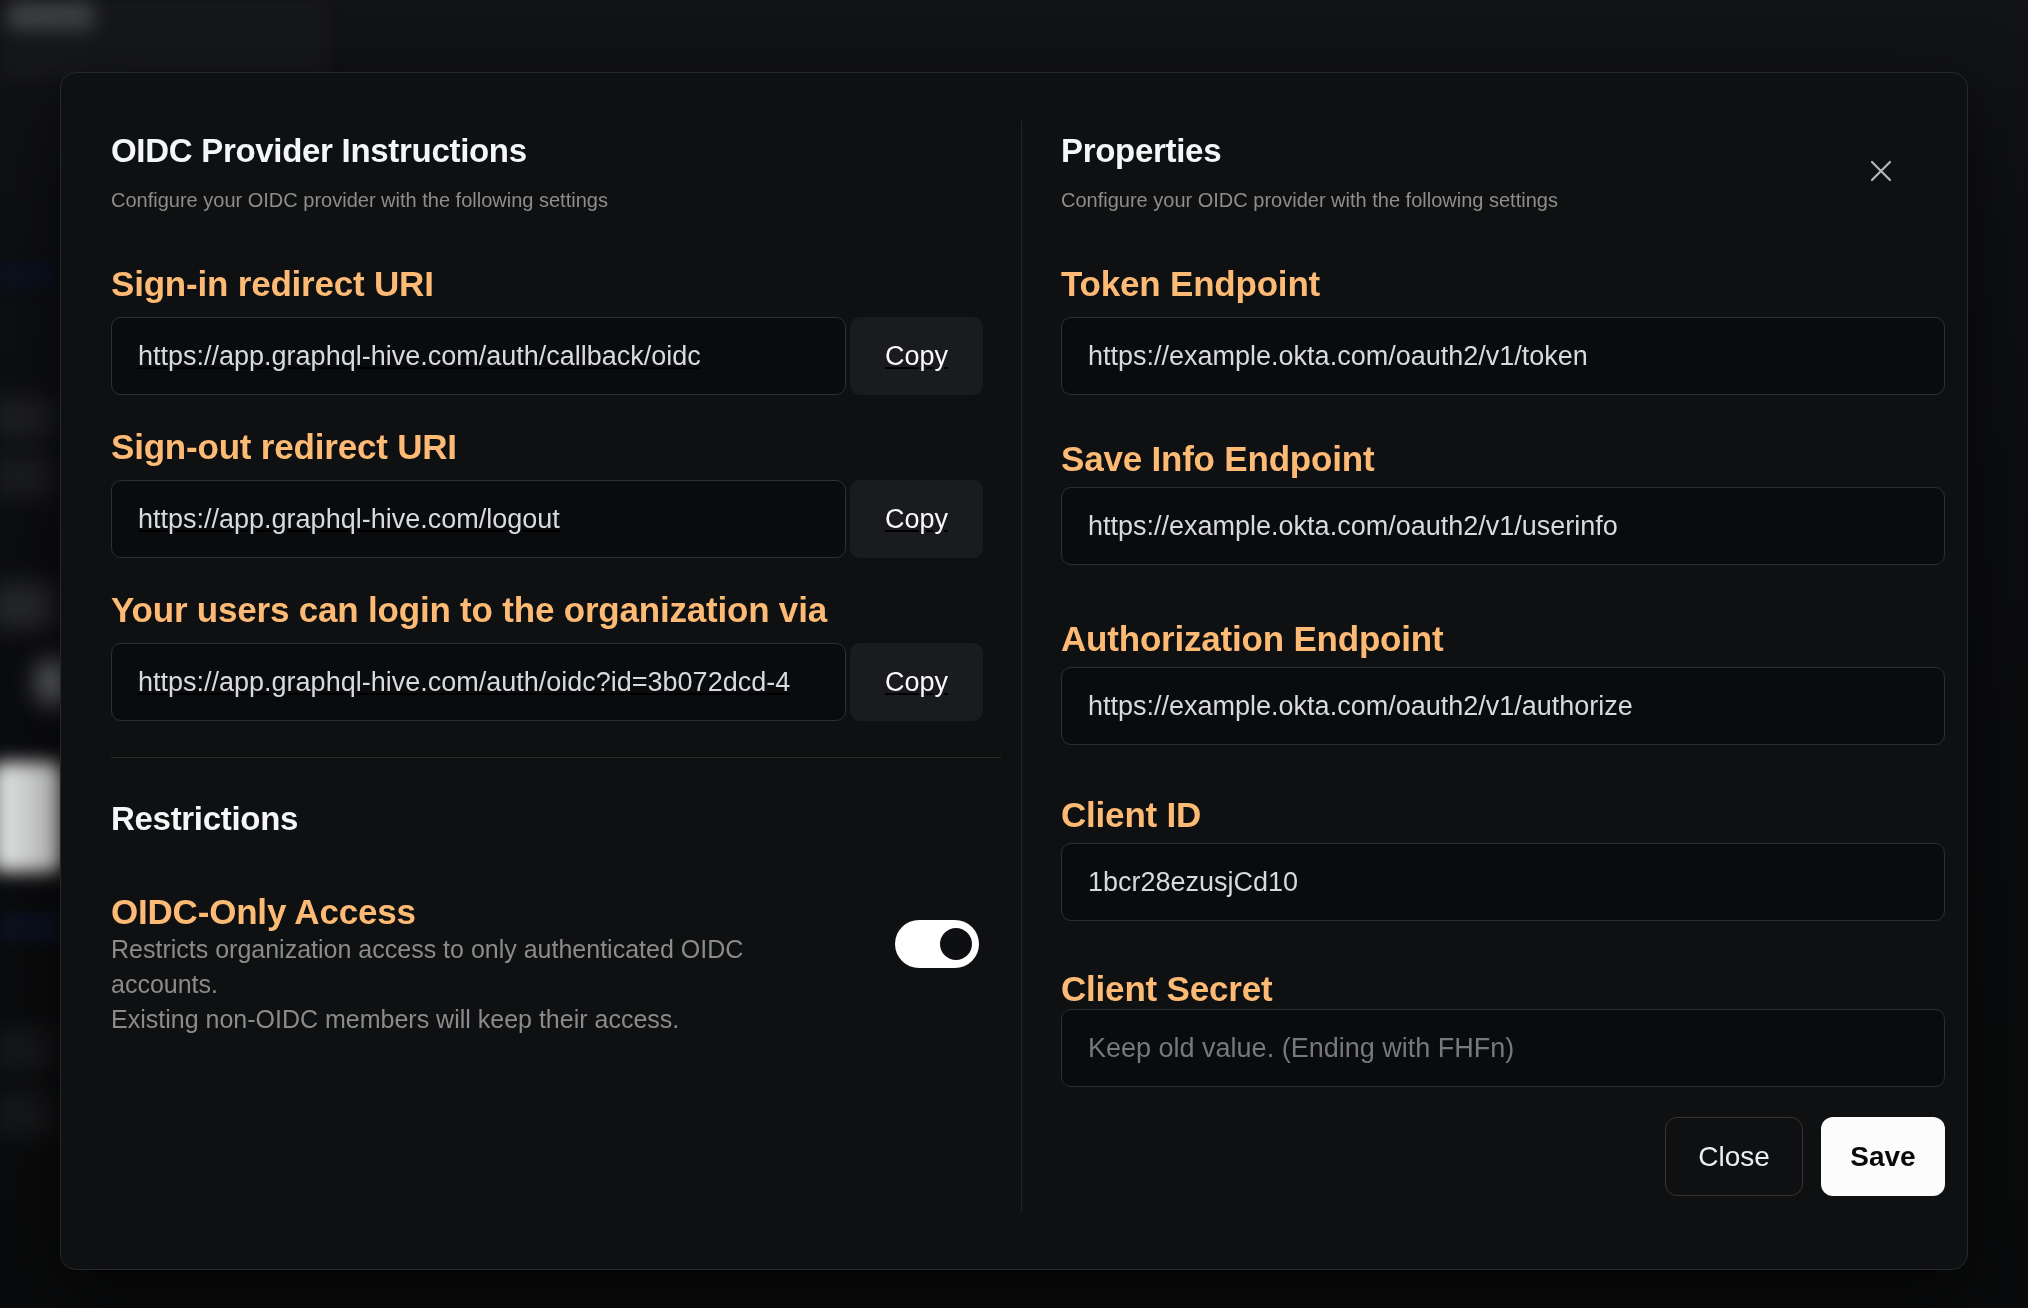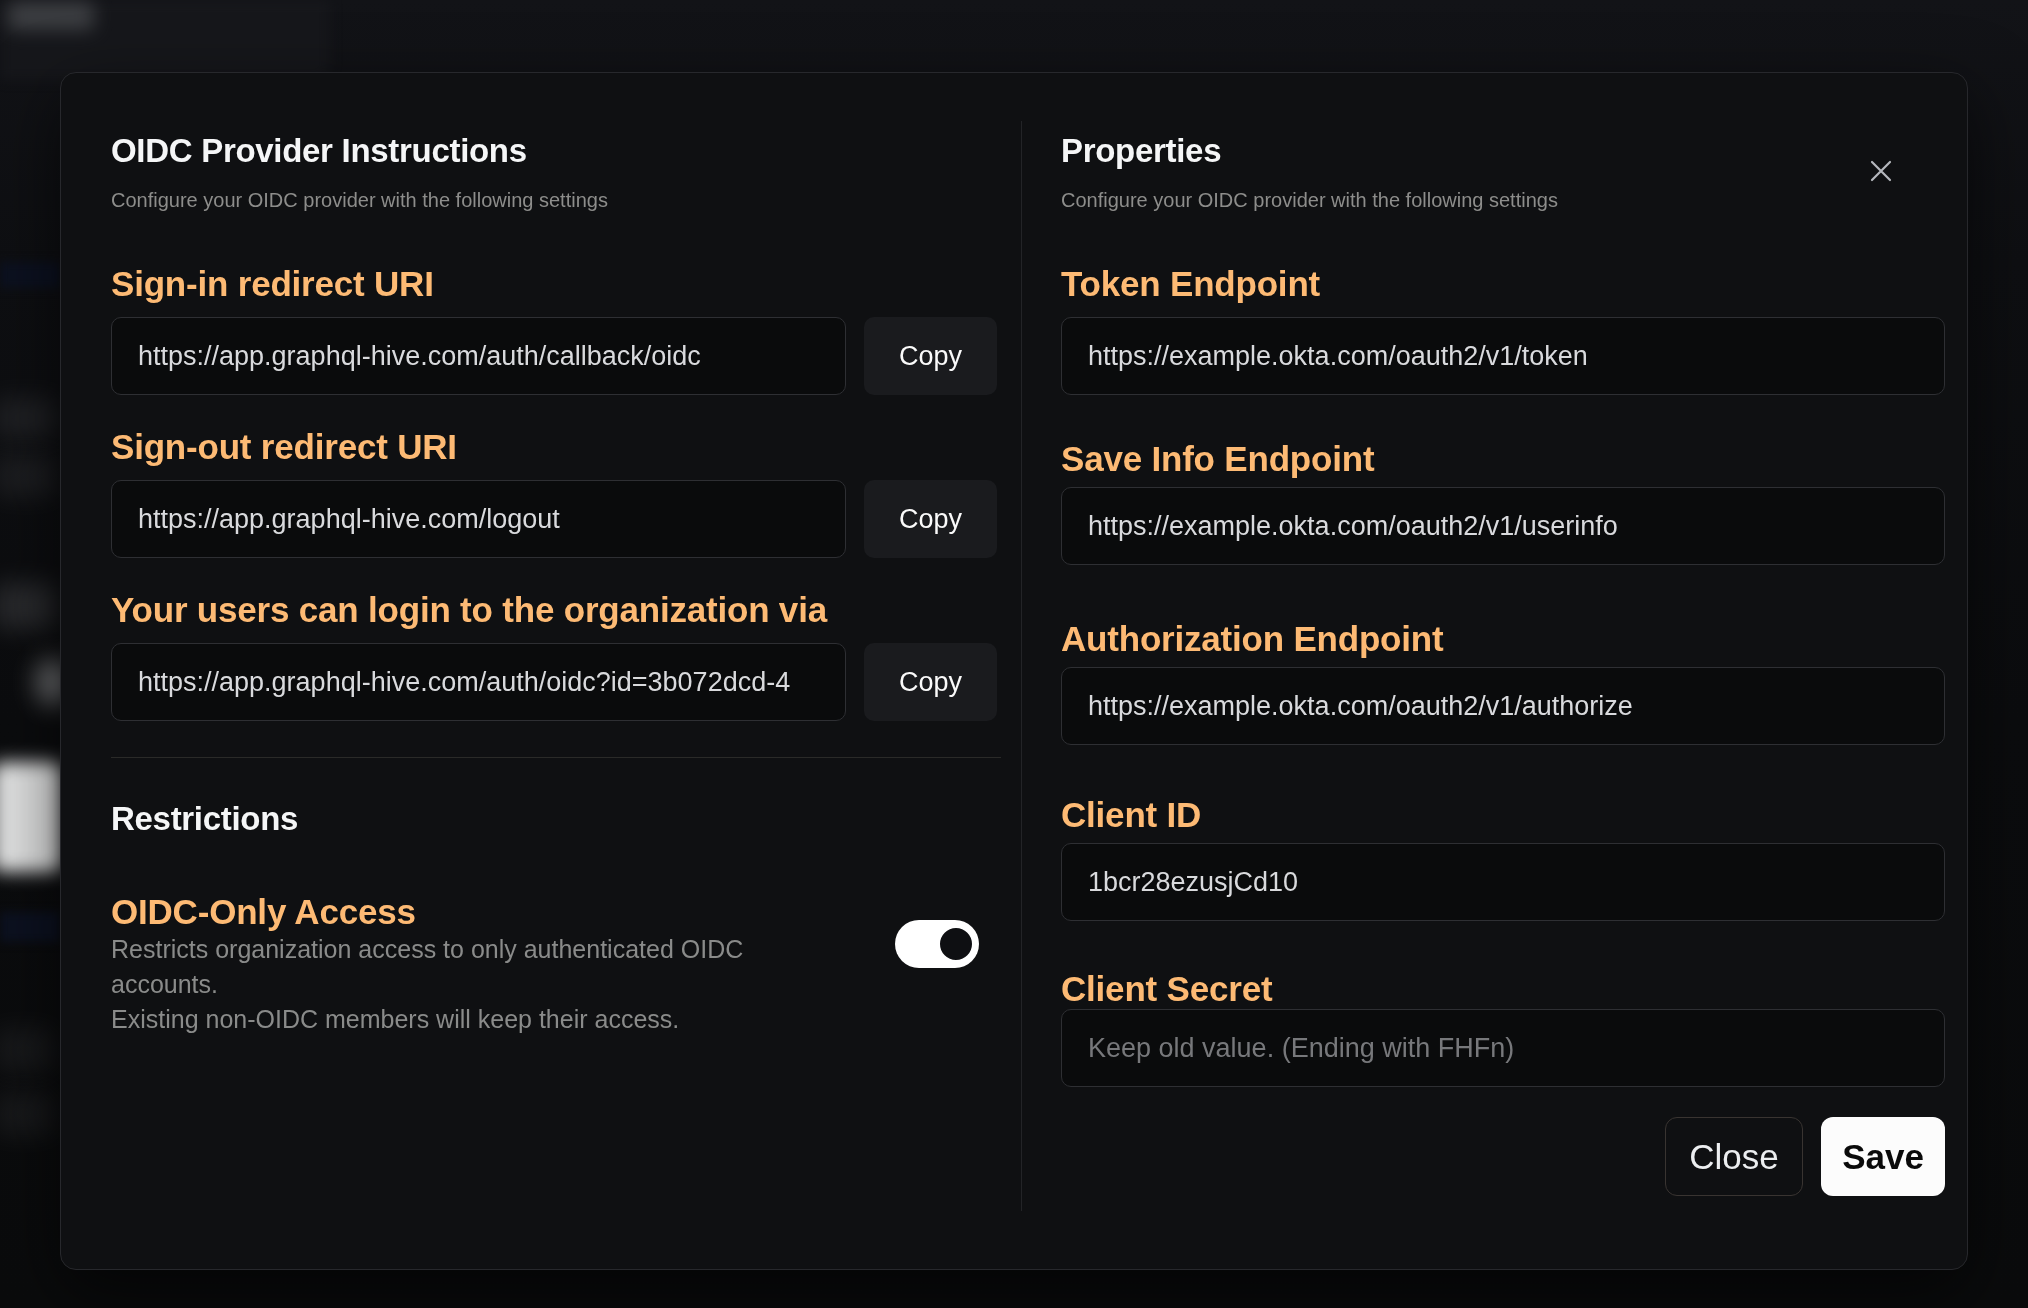--- a/index.html
+++ b/index.html
@@ -74,21 +74,21 @@
     font-size: 35px; line-height: 36px; font-weight: 700;
     color: #fdba74; letter-spacing: -.2px;
   }
   .m-top-lg { margin-top: 48px; }
   .m-top-46 { margin-top: 46px; }
   .m-top-56 { margin-top: 56px; }
   .m-top-52 { margin-top: 52px; }
   .m-top-50 { margin-top: 50px; }
   .m-top-34 { margin-top: 34px; }
 
-  .input-row { display: flex; align-items: stretch; gap: 18px; margin-top: 15px; }
+  .input-row { display: flex; align-items: stretch; gap: 4px; margin-top: 15px; text-decoration: underline; }
 
   .text-input {
     display: block;
     height: 78px; width: 100%;
     background: #0a0b0c;
     border: 1px solid #2e2f33;
     border-radius: 10px;
     padding: 0 26px;
     font-family: inherit;
     font-size: 27px; color: #d9dadd;
@@ -122,21 +122,21 @@
   }
   .toggle .thumb {
     position: absolute; right: 3px; top: 4px;
     width: 40px; height: 40px; border-radius: 50%;
     background: #0e0f12; border: 4px solid #ffffff;
   }
 
   .btn-row { margin-top: 30px; display: flex; justify-content: flex-end; gap: 18px; }
   .btn {
     height: 79px; border-radius: 12px; cursor: pointer;
-    font-family: inherit; font-size: 35px; font-weight: 500;
+    font-family: inherit; font-size: 28px; font-weight: 500;
     display: flex; align-items: center; justify-content: center;
   }
   .btn-close {
     width: 138px; background: transparent; color: #eceef0;
     border: 1px solid #393431;
   }
   .btn-save {
     width: 124px; background: #fcfcfc; color: #0a0a0a; border: none; font-weight: 600;
   }
 </style>

